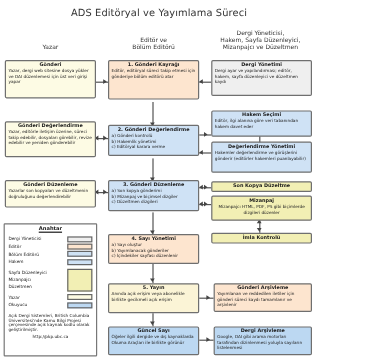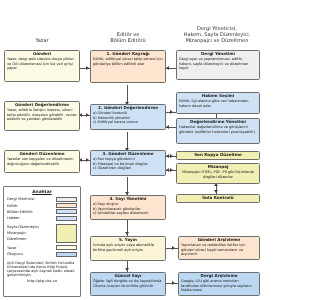--- a/index.html
+++ b/index.html
@@ -78,20 +78,21 @@
   .lggroup .names{display:flex;flex-direction:column;}
   .lggroup .names span{font-size:3.6px;line-height:6.4px;}
   .lgfoot{font-size:3.5px;line-height:4.3px;margin-top:3px;color:#222;}
   .lgurl{display:block;text-align:center;font-size:3.5px;margin-top:1px;}
 </style>
 </head>
 <body>
 
 <div id="canvas">
 
+  <div class="title">ADS Editöryal ve Yayımlama Süreci</div>
 
   <div class="colhead" style="left:4px;top:37px;width:76px;">
     <span>Yazar</span>
   </div>
   <div class="colhead" style="left:90px;top:31px;width:76px;">
     <span style="white-space:pre-line;">Editör ve
 Bölüm Editörü</span>
   </div>
   <div class="colhead" style="left:172px;top:25px;width:90px;">
     <span style="white-space:pre-line;">Dergi Yöneticisi,

